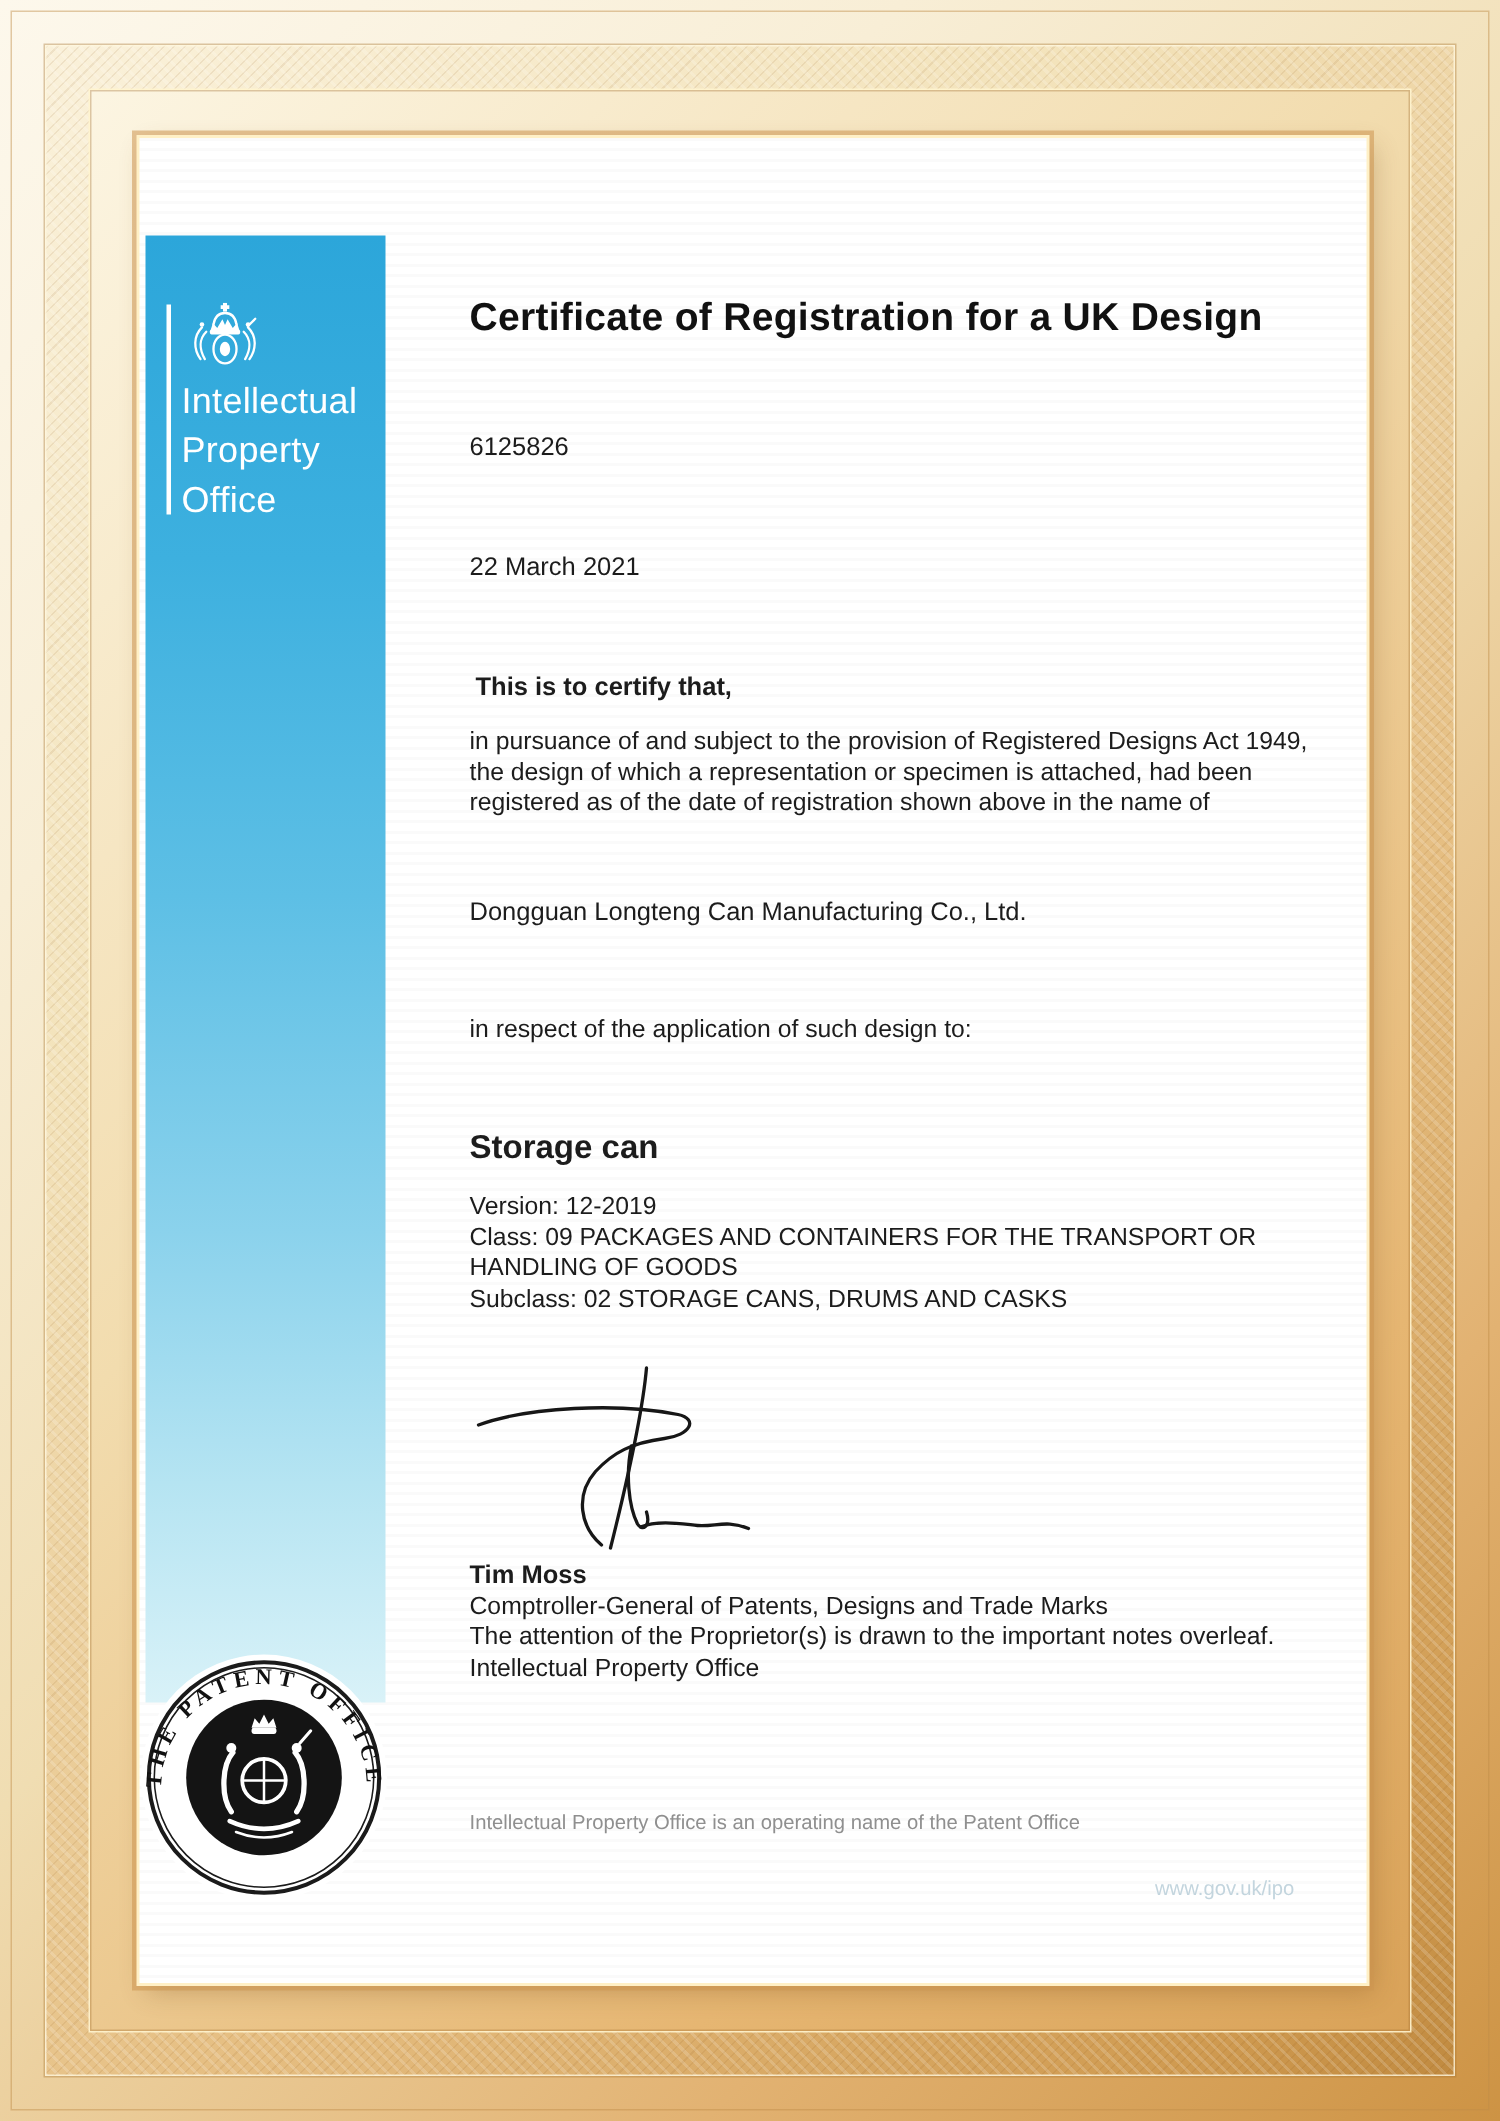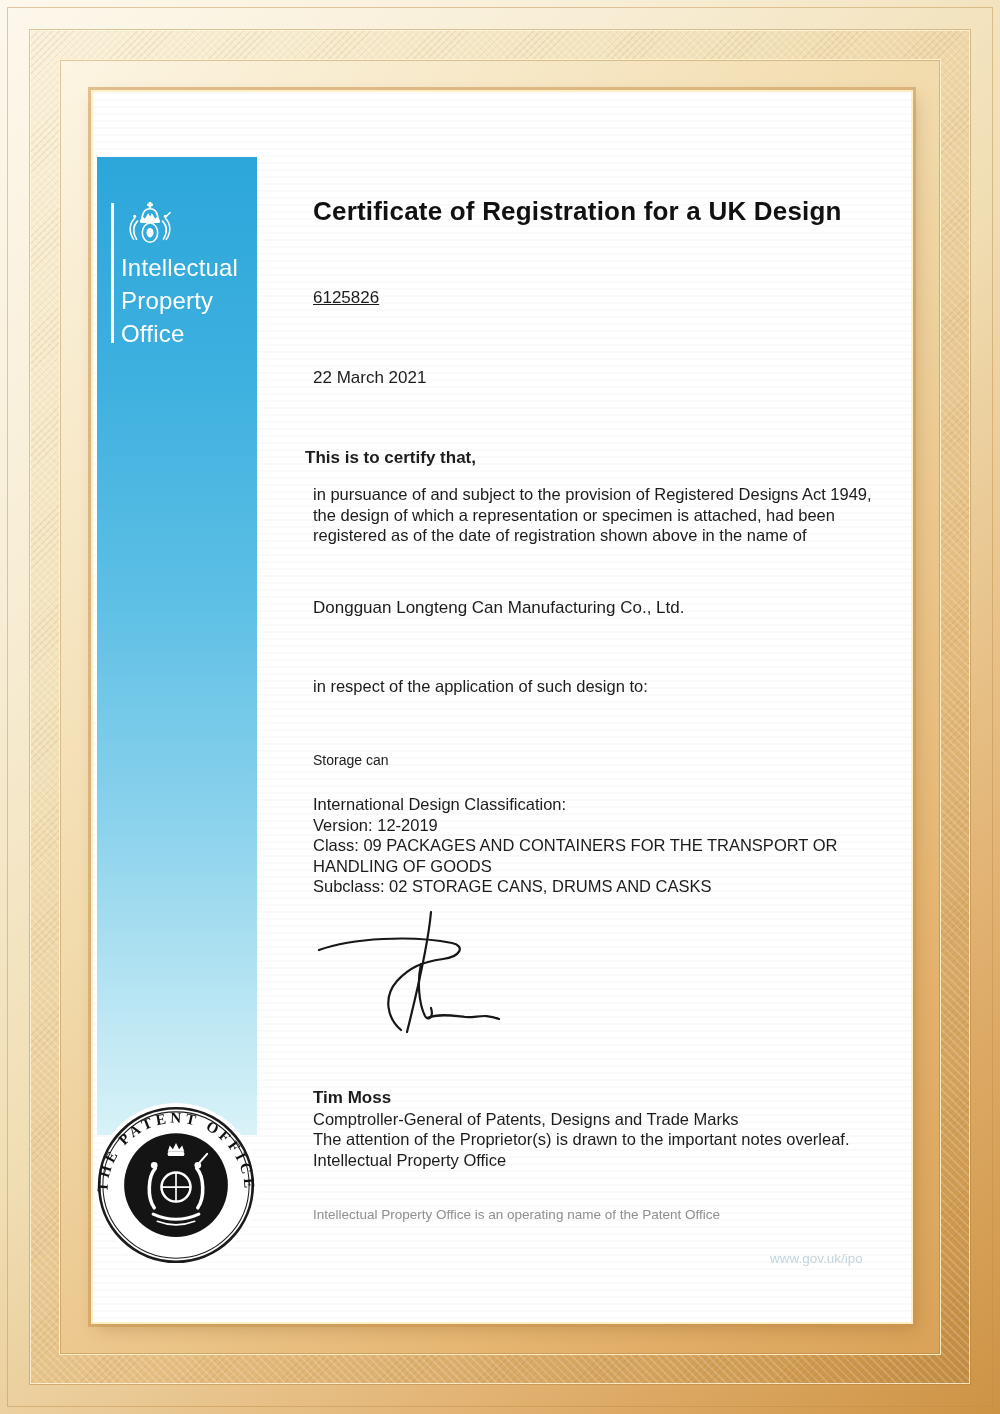--- a/index.html
+++ b/index.html
@@ -32,29 +32,29 @@
     background:linear-gradient(180deg,#2ca6da 0%,#3db0df 22%,#5dbfe5 45%,#8bd2ec 68%,#b5e4f2 85%,#d9f2f8 100%);text-decoration:underline; }
   .logo { position:absolute; left:14px; top:44px; width:130px; height:160px; color:#fff; }
   .logo-rule { position:absolute; left:0; top:2px; width:3px; height:140px; background:#fff; }
   .logo-crest { position:absolute; left:10px; top:0; }
   .logo-text { position:absolute; left:10px; top:50px; font-size:24px; line-height:33px;
     font-weight:400; letter-spacing:.2px; color:#fff; }
 
   
   .tb { position:absolute; color:#1c1c1c; }
   .title       { left:220px; top:104px; font-size:26px; font-weight:700; letter-spacing:.2px; color:#111;text-align:center; }
-  .number      { left:220px; top:196px; font-size:17px;text-decoration:underline; }
+  .number      { left:220px; top:196px; font-size:17px; }
   .date        { left:220px; top:276px; font-size:17px; }
-  .certify-h   { left:212px; top:356px; font-size:17px; font-weight:700; }
+  .certify-h   { left:224px; top:356px; font-size:17px; font-weight:700; }
   .certify-p   { left:220px; top:392px; width:586px; font-size:16.5px; line-height:20.5px; }
   .proprietor  { left:220px; top:506px; font-size:17px; }
   .respect     { left:220px; top:585px; font-size:16.5px; }
-  .design-name { left:220px; top:660px; font-size:14px; }
+  .design-name { left:220px; top:660px; font-size:22px;font-weight:bold; }
   .classif     { left:220px; top:702px; width:586px; font-size:16.5px; line-height:20.6px; }
-  .sig-block   { left:220px; top:996px; font-size:16.5px; line-height:20.5px; }
+  .sig-block   { left:220px; top:948px; font-size:16.5px; line-height:20.5px; }
   .sig-name    { font-size:17px; font-weight:700; }
   .signature   { position:absolute; left:214px; top:812px; }
   .footer-left { left:220px; top:1115px; font-size:13.5px; color:#8f8f8f; }
   .footer-url  { left:677px; top:1115px; font-size:13.5px; color:#c3d5de;margin-top:44px; }
 
   .seal { position:absolute; left:0px; top:1010px; }
 </style>
 </head>
 <body>
 
@@ -99,21 +99,20 @@
   <div class="tb title">Certificate of Registration for a UK Design</div>
   <div class="tb number">6125826</div>
   <div class="tb date">22 March 2021</div>
   <div class="tb certify-h">This is to certify that,</div>
   <div class="tb certify-p">in pursuance of and subject to the provision of Registered Designs Act 1949, the design of which a representation or specimen is attached, had been registered as of the date of registration shown above in the name of</div>
   <div class="tb proprietor">Dongguan Longteng Can Manufacturing Co., Ltd.</div>
   <div class="tb respect">in respect of the application of such design to:</div>
   <div class="tb design-name">Storage can</div>
 
   <div class="tb classif">
-    <div>International Design Classification:</div>
     <div>Version: 12-2019</div>
     <div>Class: 09 PACKAGES AND CONTAINERS FOR THE TRANSPORT OR</div>
     <div>HANDLING OF GOODS</div>
     <div>Subclass: 02 STORAGE CANS, DRUMS AND CASKS</div>
   </div>
 
   <svg class="signature" width="200" height="135" viewBox="0 0 200 135">
     <g fill="none" stroke="#171717" stroke-width="2.2" stroke-linecap="round">
       <path d="M12,46 C45,34 105,31 145,39 C159,42 153,53 136,55 C114,58 102,64 90,77 C76,93 80,114 94,126"></path>
       <path d="M124,8 C121,42 109,92 100,128"></path>

